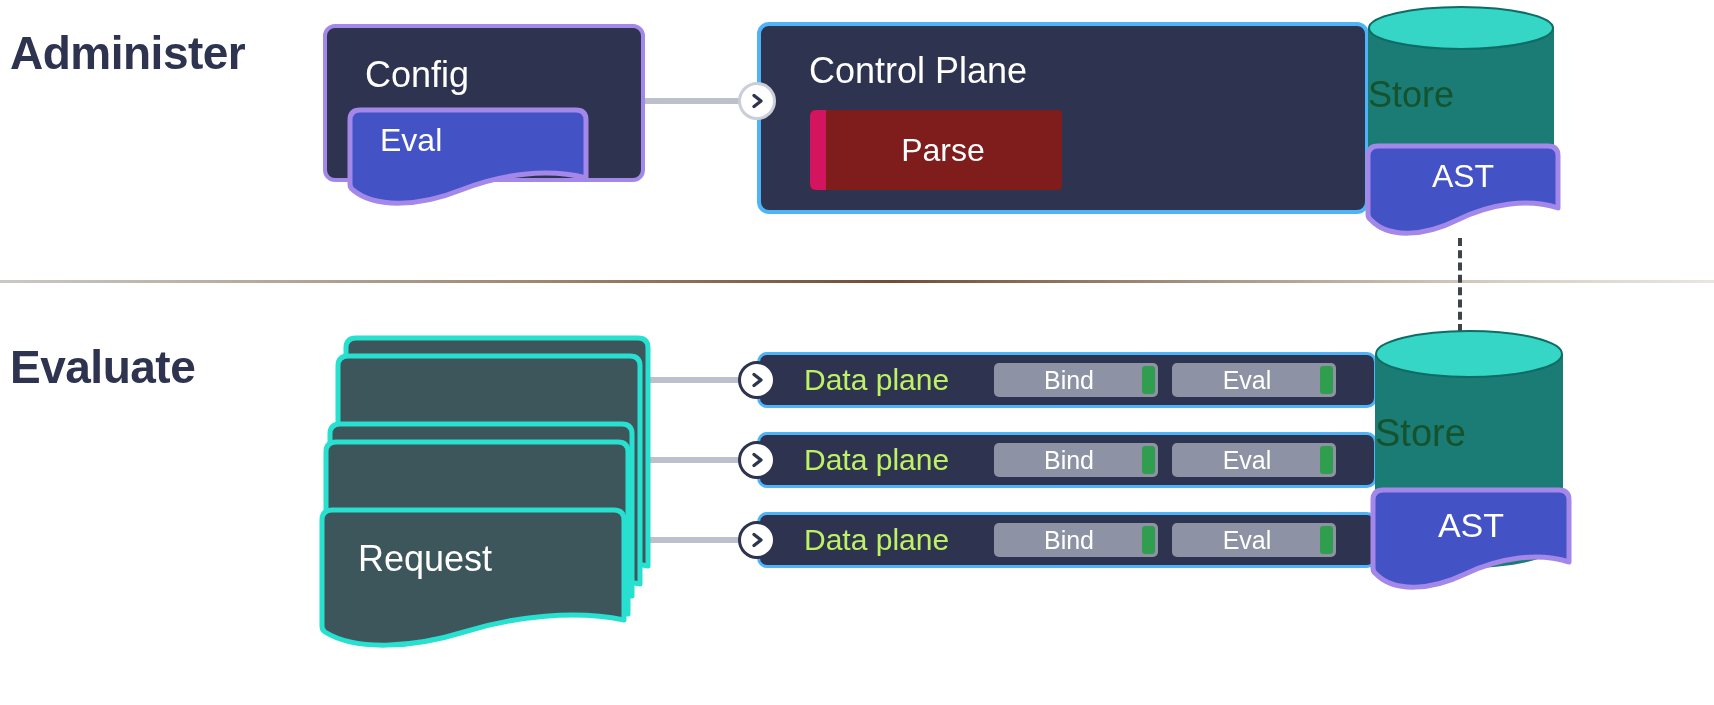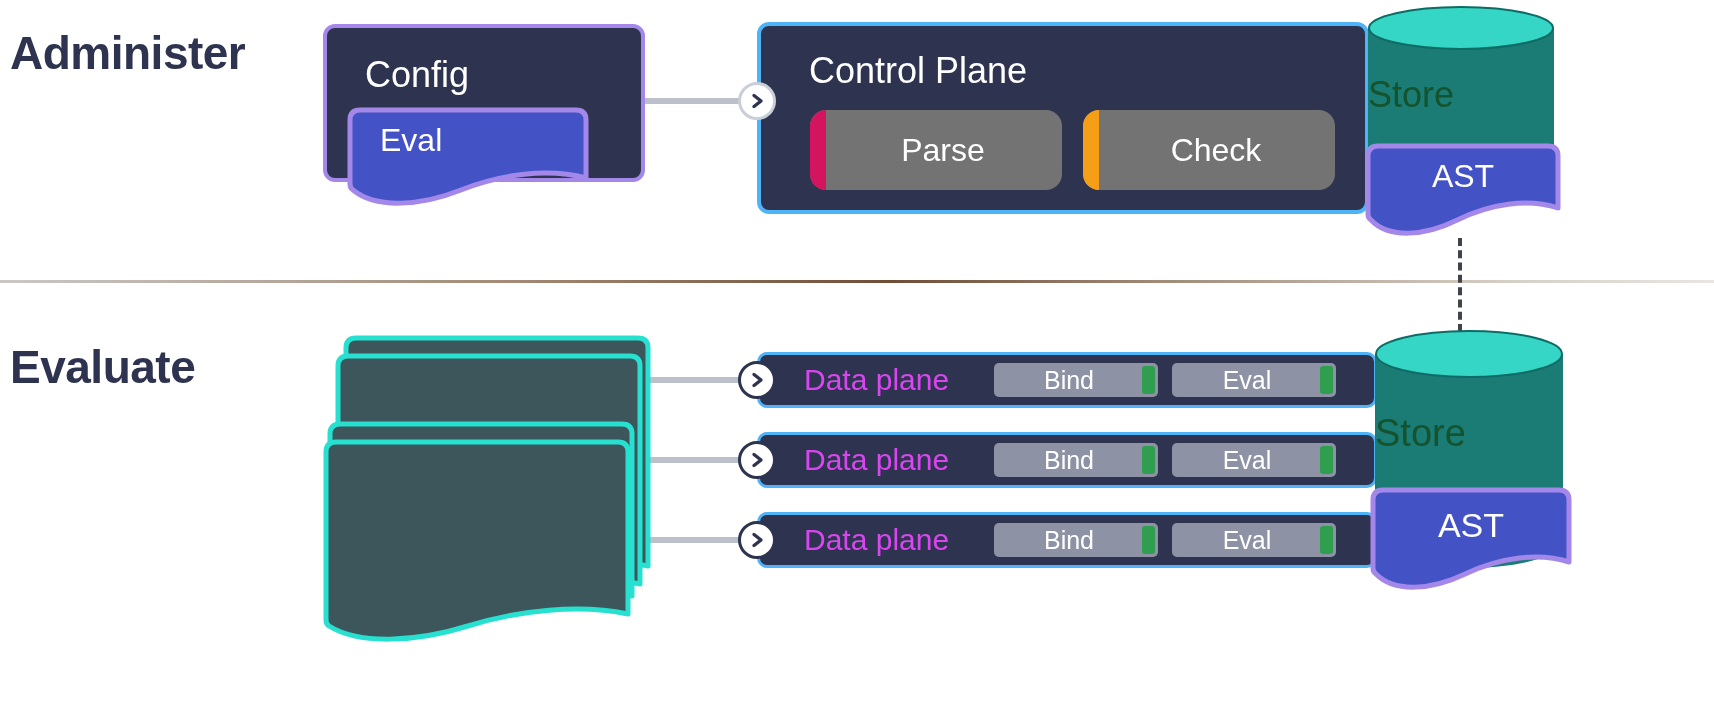--- a/index.html
+++ b/index.html
@@ -6,37 +6,37 @@
   #canvas{
     position:relative;width:1714px;height:705px;background:#ffffff;
     font-family:"Liberation Sans", sans-serif;overflow:hidden;
   }
   .heading{position:absolute;font-weight:700;color:#2e3350;font-size:46px;letter-spacing:-0.5px;}
   .navy-box{position:absolute;background:#2e3350;box-sizing:border-box;}
   .cfg{border:4px solid #a388ea;border-radius:12px;padding-left:33px;}
   .cp{border:4px solid #4fb3f8;border-radius:12px;}
   .row{position:absolute;background:#2e3350;border:3px solid #4fb3f8;border-radius:10px;box-sizing:border-box;}
   .box-title{position:absolute;color:#ffffff;white-space:nowrap;}
-  .gray-box{position:absolute;background:#737373;border-radius:16px;overflow:hidden;}
+  .gray-box{position:absolute;background:#7f1d1d;border-radius:4px;overflow:hidden;}
   .accent{position:absolute;left:0;top:0;bottom:0;width:16px;border-radius:6px 0 0 6px;}
   .gray-label{position:absolute;inset:0;display:flex;align-items:center;justify-content:center;
     font-size:32px;color:#fff;padding-left:14px;box-sizing:border-box;}
   .line{position:absolute;background:#bcc0ca;border-radius:3px;z-index:1;}
   .arrow-circle{position:absolute;width:38px;height:38px;border-radius:50%;background:#fff;
     border:3px solid #2e3350;box-sizing:border-box;display:flex;align-items:center;justify-content:center;z-index:4;}
   .arrow-circle.light{border-color:#c9ced8;}
   .doc{position:absolute;}
   .doc svg{position:absolute;left:0;top:0;overflow:visible;}
   .doc-label{position:absolute;color:#fff;white-space:nowrap;}
   .cyl{position:absolute;}
   .cyl svg{position:absolute;left:0;top:0;overflow:visible;}
   .cyl-label{position:absolute;left:0;right:0;text-align:left;color:#14532d;}
   .dashed{position:absolute;width:0;border-left:4px dashed #3f444a;z-index:1;}
   .divider{position:absolute;background:linear-gradient(90deg,#cac8c6 0%,#a28a74 30%,#6f4e36 52%,#a79381 70%,#d6cfc6 88%,#e9e5e0 100%);}
-  .row-title{position:absolute;left:44px;top:0;height:38px;line-height:50px;font-size:30px;color:#d946ef;white-space:nowrap;}
+  .row-title{position:absolute;left:44px;top:0;height:38px;line-height:50px;font-size:30px;color:#bef264;white-space:nowrap;}
   .chip{position:absolute;background:#8d93a4;border-radius:5px;color:#fff;text-align:center;}
   .chip .chip-label{position:absolute;inset:0;line-height:34px;font-size:25px;padding-right:14px;}
   .chip .bar{position:absolute;right:3px;top:3px;bottom:3px;width:13px;border-radius:3px;background:#2f9e4f;}
 </style>
 </head>
 <body>
 
 <div id="canvas">
 
   <div class="heading" style="left:10px;top:340px;">Evaluate</div>
@@ -65,24 +65,20 @@
       <path d="M7 4.5 L14 10 L7 15.5" fill="none" stroke="#2e3350" stroke-width="3.4" stroke-linecap="round" stroke-linejoin="round"></path>
     </svg>
   </div>
 
   <div class="navy-box cp" style="left:757px;top:22px;width:612px;height:192px;z-index:2;">
     <div class="box-title" style="left:48px;top:24px;font-size:36px;text-align:right;">Control Plane</div>
     <div class="gray-box" style="left:49px;top:84px;width:252px;height:80px;">
       <div class="accent" style="background:#d4145f;"></div>
       <div class="gray-label">Parse</div>
     </div>
-    <div class="gray-box" style="left:322px;top:84px;width:252px;height:80px;">
-      <div class="accent" style="background:#f59e16;"></div>
-      <div class="gray-label">Check</div>
-    </div>
   </div>
 
   <div class="cyl" style="left:1368px;top:6px;width:186px;height:172px;z-index:5;">
     <svg width="186" height="172" viewBox="0 0 186 172">
       <path d="M0,22 L0,146 A93,26 0 0 0 186,146 L186,22 Z" fill="#1a7c74"></path>
       <ellipse cx="93" cy="22" rx="92" ry="21" fill="#35d6c5" stroke="#0f6b66" stroke-width="2"></ellipse>
     </svg>
     <div class="cyl-label" style="top:68px;font-size:36px;">Store</div>
   </div>
 
@@ -127,20 +123,29 @@
       </svg>
     </div>
   <div class="doc" style="left:326px;top:442px;width:302px;height:196px;z-index:3;">
       <svg width="302" height="210" viewBox="0 0 302 210">
         <path d="M 10 0 H 292 Q 302 0 302 10 V 172
     C 253.67999999999998 162 193.28 168 141.94 184
     C 90.6 200 33.22 203 3 184
     Q 0 182 0 178 V 10 Q 0 0 10 0 Z" fill="#3d565c" stroke="#27e0cf" stroke-width="5" stroke-linejoin="round"></path>
       </svg>
     </div>
+  <div class="doc" style="left:322px;top:510px;width:302px;height:134px;z-index:3;">
+      <svg width="302" height="148" viewBox="0 0 302 148">
+        <path d="M 10 0 H 292 Q 302 0 302 10 V 110
+    C 253.67999999999998 100 193.28 106 141.94 122
+    C 90.6 138 33.22 141 3 122
+    Q 0 120 0 116 V 10 Q 0 0 10 0 Z" fill="#3d565c" stroke="#27e0cf" stroke-width="5" stroke-linejoin="round"></path>
+      </svg>
+    <div class="doc-label" style="left:36px;top:28px;font-size:36px;">Request</div>
+  </div>
 
   <div class="row" style="left:757px;top:352px;width:620px;height:56px;z-index:2;">
     <div class="row-title">Data plane</div>
     <div class="chip" style="left:234px;top:8px;width:164px;height:34px;">
       <div class="chip-label">Bind</div>
       <div class="bar"></div>
     </div>
     <div class="chip" style="left:412px;top:8px;width:164px;height:34px;">
       <div class="chip-label">Eval</div>
       <div class="bar"></div>

